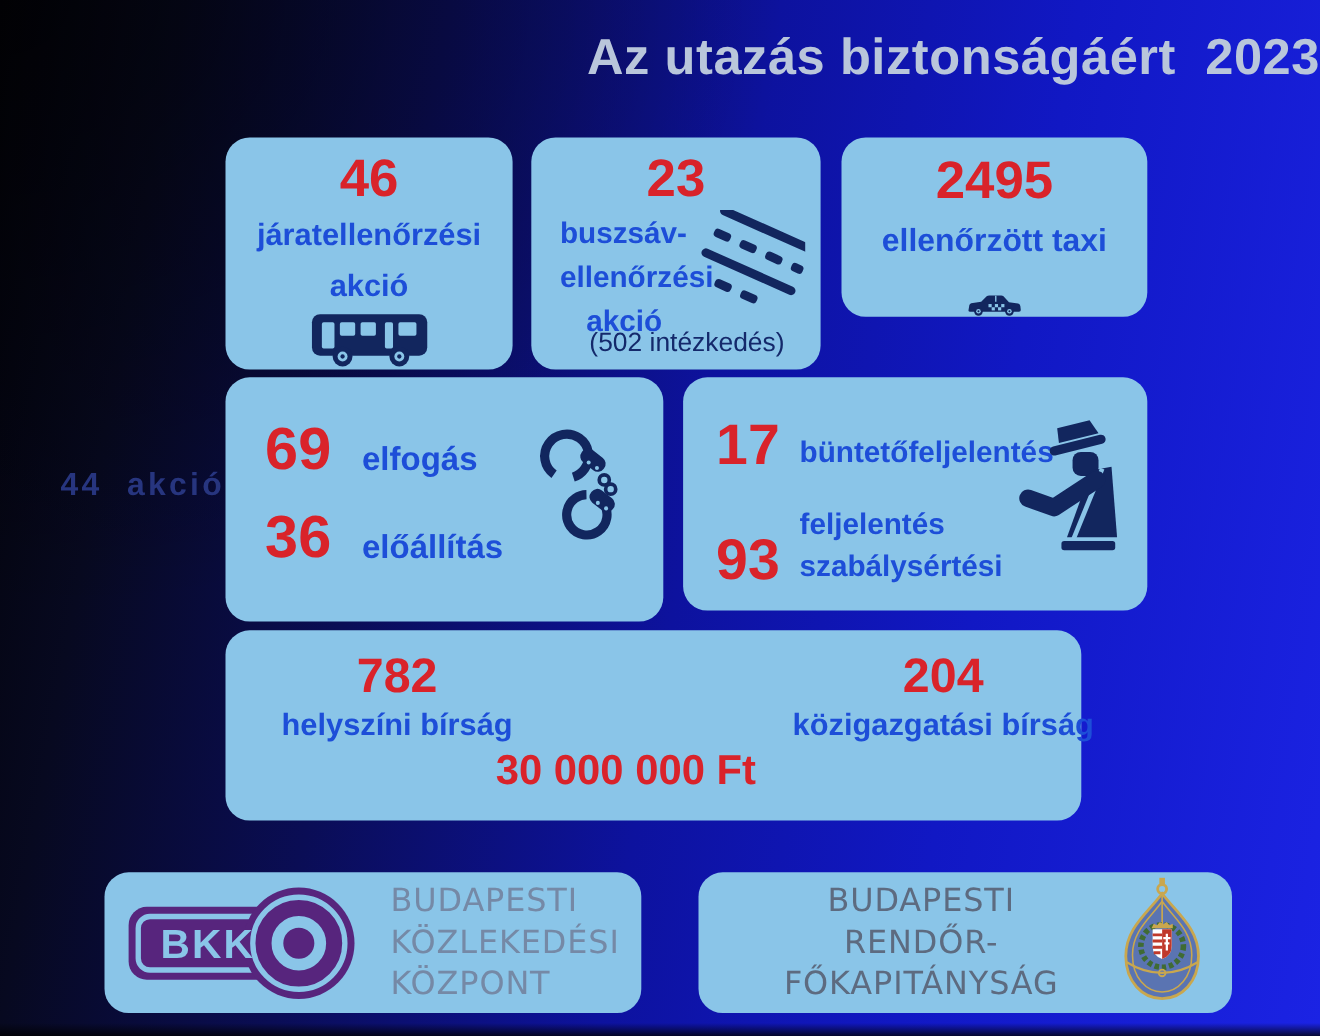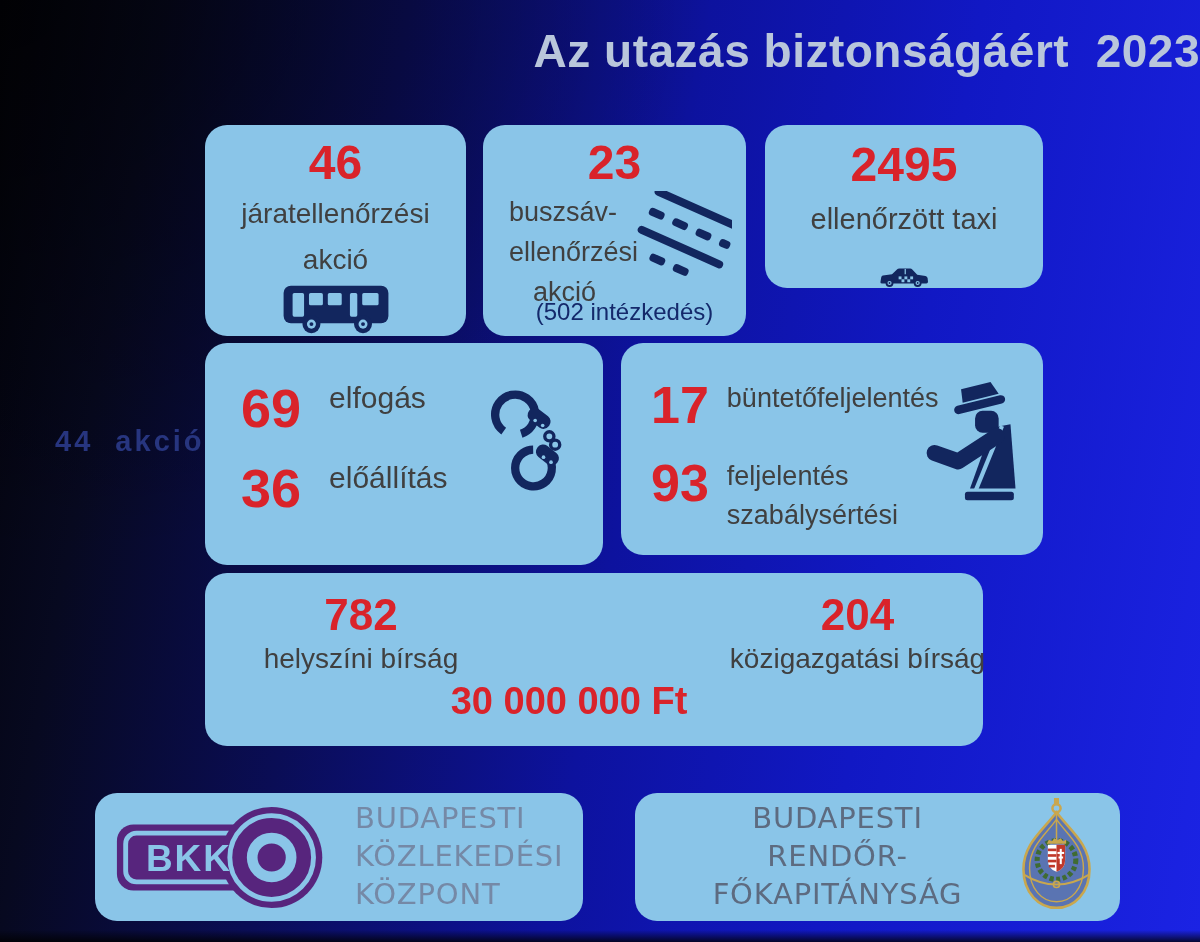--- a/index.html
+++ b/index.html
@@ -23,42 +23,42 @@
   .card{position:absolute;background:#8ac5e8;border-radius:22px;color:#14296b;}
   .c1{left:205px;top:125px;width:261px;height:211px;}
   .c2{left:483px;top:125px;width:263px;height:211px;}
   .c3{left:765px;top:125px;width:278px;height:163px;}
   .c4{left:205px;top:343px;width:398px;height:222px;}
   .c5{left:621px;top:343px;width:422px;height:212px;}
   .c6{left:205px;top:573px;width:778px;height:173px;}
   .f1{left:95px;top:793px;width:488px;height:128px;display:flex;align-items:center;padding-left:16px;box-sizing:border-box;}
   .f2{left:635px;top:793px;width:485px;height:128px;display:flex;align-items:center;box-sizing:border-box;}
   .num{color:#d9232a;font-weight:bold;}
-  .navy{color:#404040;font-weight:normal;}
+  .navy{color:#1d4ed8;font-weight:bold;}
 
   .c1{display:flex;flex-direction:column;align-items:center;}
   .c1 .num{font-size:48px;margin-top:14px;line-height:1;}
   .c1 .lbl{font-size:28px;line-height:1.5;margin-top:6px;}
   .c1 .lbl2{font-size:28px;line-height:1.2;margin-top:8px;}
   .c1 svg{margin-top:7px;}
 
   .c2 .num{position:absolute;top:14px;left:0;width:100%;text-align:center;font-size:48px;line-height:1;}
   .c2 .l1{position:absolute;left:26px;top:72px;font-size:27px;}
   .c2 .l2{position:absolute;left:26px;top:112px;font-size:27px;}
   .c2 .l3{position:absolute;left:50px;top:152px;font-size:27px;}
   .c2 .note{position:absolute;bottom:10px;left:0;width:100%;text-align:center;transform:translateX(10px);
     font-size:24px;font-weight:500;}
   .c2 svg{position:absolute;right:14px;top:66px;}
 
   .c3{display:flex;flex-direction:column;align-items:center;}
   .c3 .num{font-size:48px;margin-top:16px;line-height:1;}
   .c3 .lbl{font-size:29px;margin-top:14px;}
   .c3 svg{margin-top:28px;}
 
-  .stat-row{display:flex;align-items:flex-start;}
+  .stat-row{display:flex;align-items:flex-end;}
   .c4 .stat-row{margin-left:36px;gap:28px;}
   .c4 .r1{margin-top:38px;}
   .c4 .r2{margin-top:26px;}
   .c4 .num{font-size:54px;line-height:1;}
   .c4 .lbl{font-size:30px;}
   .c4 svg{position:absolute;right:26px;top:40px;}
 
   .c5 .stat-row{margin-left:30px;gap:18px;}
   .c5 .r1{margin-top:36px;}
   .c5 .r2{margin-top:26px;}

